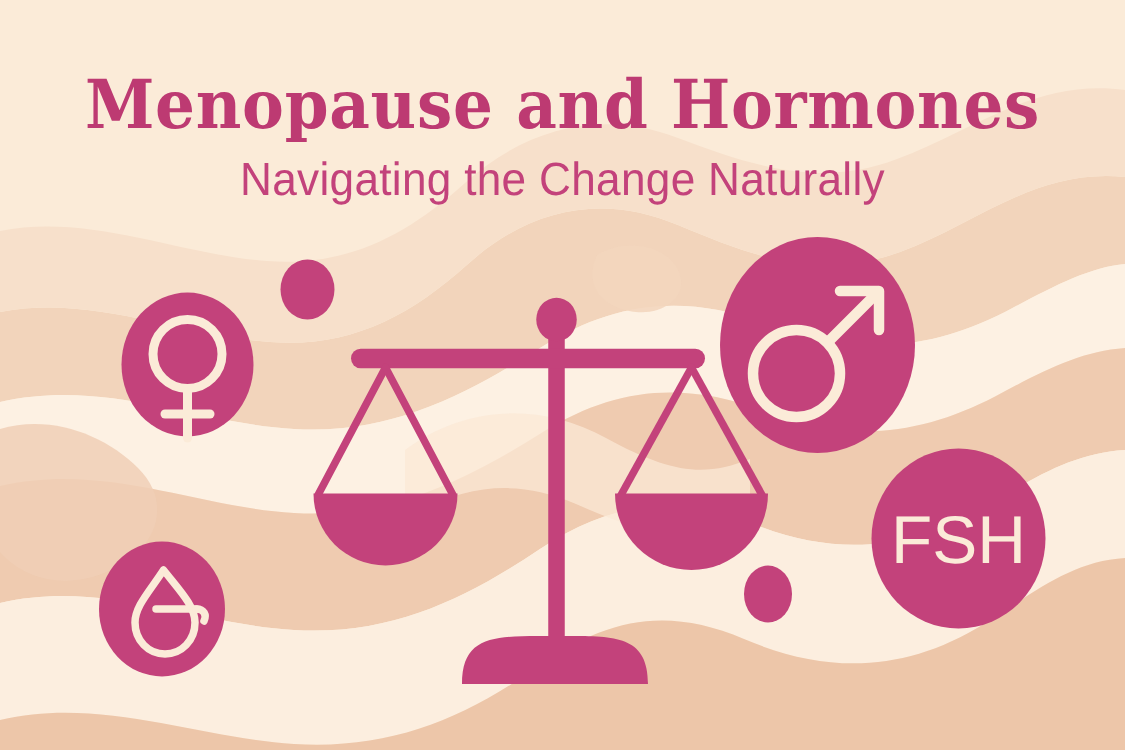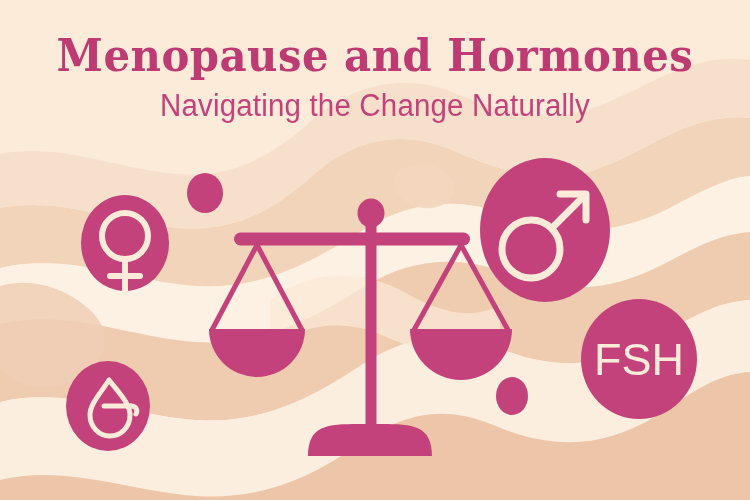--- a/index.html
+++ b/index.html
@@ -28,21 +28,21 @@
     position: absolute;
     left: 0;
     top: 0;
     width: 750px;
     height: 500px;
     display: block;
   }
   .heading-block {
     position: absolute;
     left: 0;
-    top: 30px;
+    top: 44px;
     width: 750px;
     text-align: center;
     z-index: 5;
   }
   .poster-title {
     margin: 0;
     font-family: "DejaVu Serif", "Liberation Serif", serif;
     font-weight: bold;
     font-size: 45px;
     line-height: 52px;

